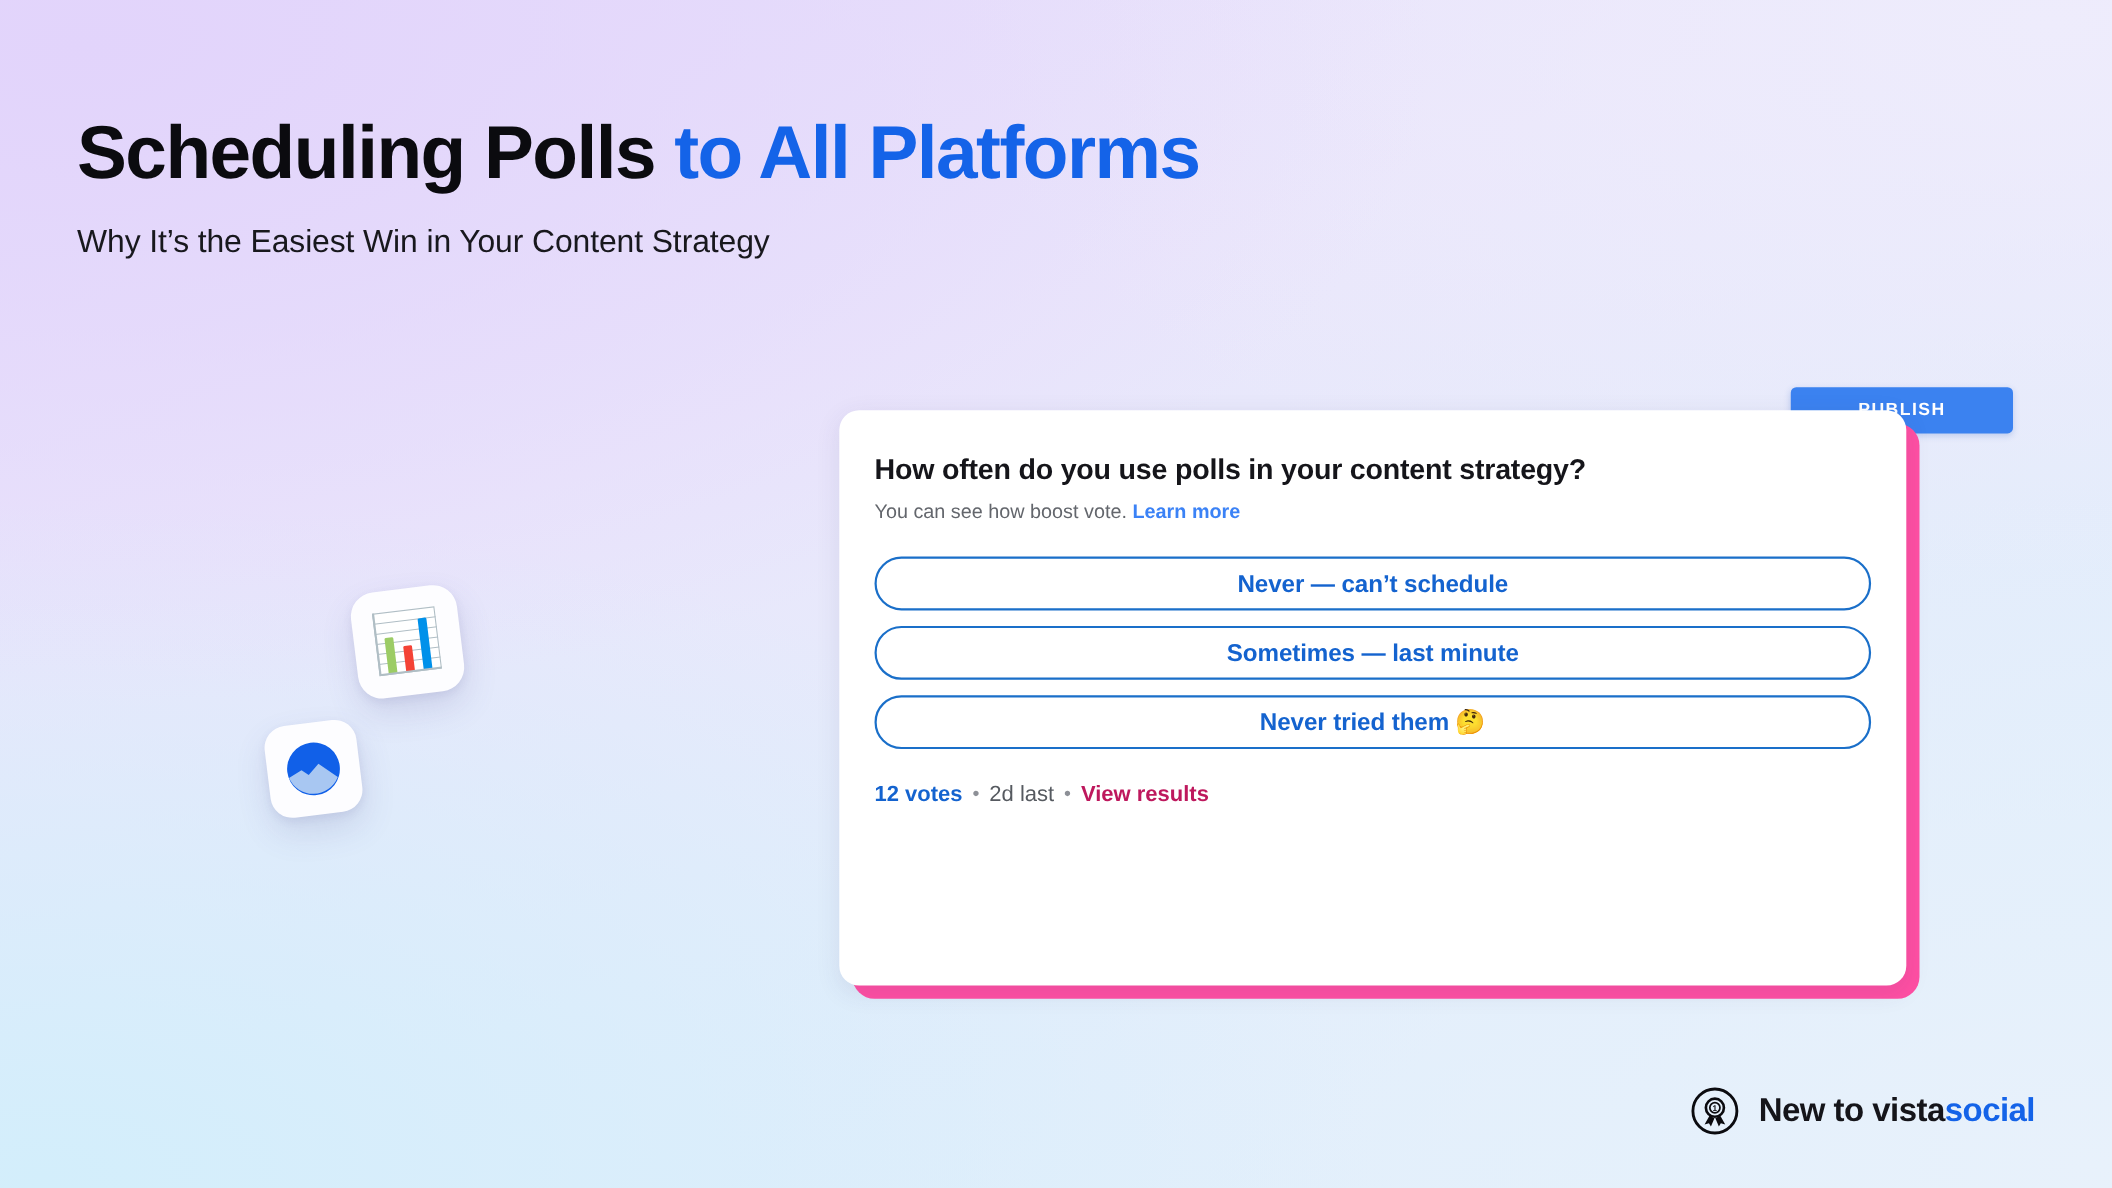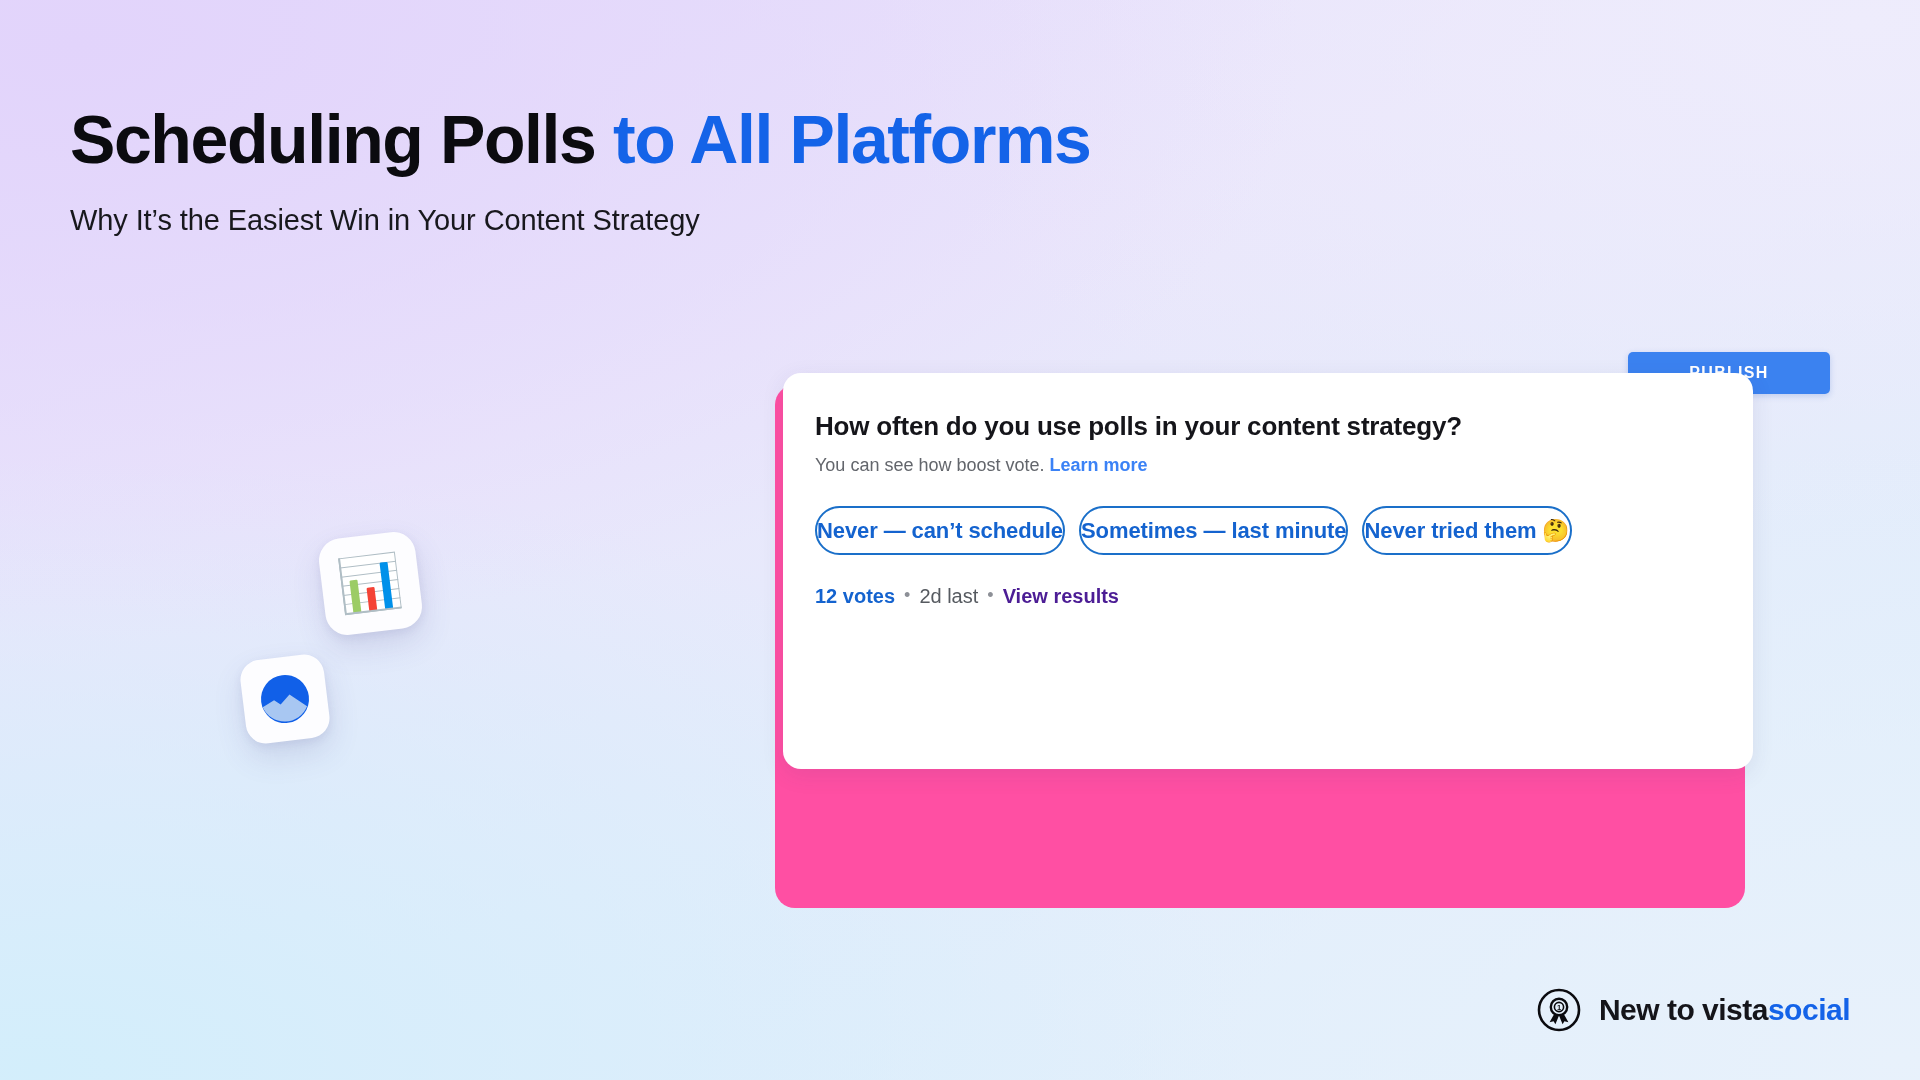--- a/index.html
+++ b/index.html
@@ -109,26 +109,25 @@
     width: 970px;
     height: 523px;
     border-radius: 20px;
     background: #ff4fa3;
   }
   .poll-card {
     position: absolute;
     left: 0;
     top: 0;
     width: 970px;
-    height: 396px;
+    height: 523px;
     background: #ffffff;
     border-radius: 18px;
     box-shadow: 0 6px 22px rgba(60,60,110,0.10);
     padding: 38px 32px 0 32px;
-    margin-left: 20px;
   }
 
   .poll-question {
     font-size: 26px;
     font-weight: 700;
     color: #15151a;
     letter-spacing: -0.2px;
   }
   .poll-sub {
     margin-top: 13px;
@@ -137,20 +136,21 @@
   }
   .poll-sub .learn-more {
     color: #3b82f6;
     font-weight: 700;
     cursor: pointer;
   }
 
   .poll-options {
     margin-top: 30px;
     display: flex;
+    flex-direction: column;
     gap: 14px;
   }
   .poll-option {
     height: 49px;
     border: 2px solid #1a6fc9;
     border-radius: 26px;
     background: #ffffff;
     color: #1463cf;
     font-family: "Liberation Sans", sans-serif;
     font-size: 22px;
@@ -166,21 +166,21 @@
     margin-top: 30px;
     font-size: 20px;
     color: #63666c;
     display: flex;
     align-items: flex-start;
     gap: 9px;
   }
   .poll-footer .votes { color: #1463cf; font-weight: 700; }
   .poll-footer .dot { color: #8d9097; font-size: 18px; }
   .poll-footer .time { color: #565a60; }
-  .poll-footer .view-results { color: #4c1d95; font-weight: 700; cursor: pointer; }
+  .poll-footer .view-results { color: #be185d; font-weight: 700; cursor: pointer; }
 
   
   .brand {
     position: absolute;
     right: 70px;
     bottom: 48px;
     display: flex;
     align-items: center;
     gap: 18px;
   }

